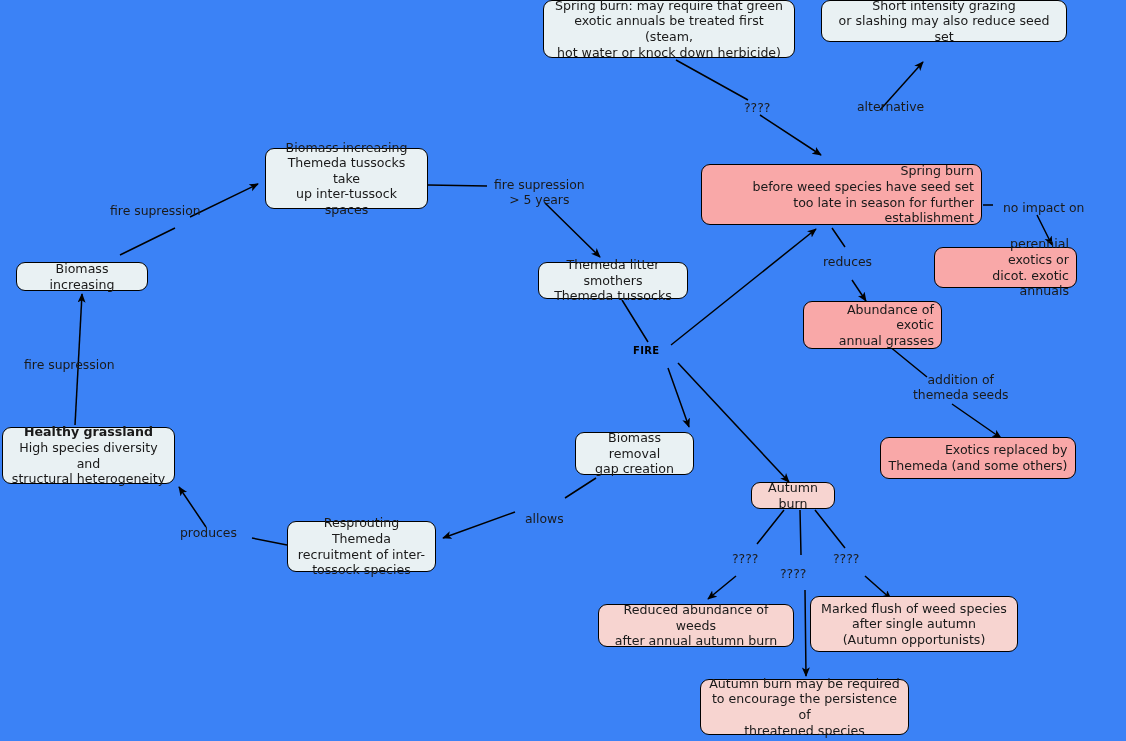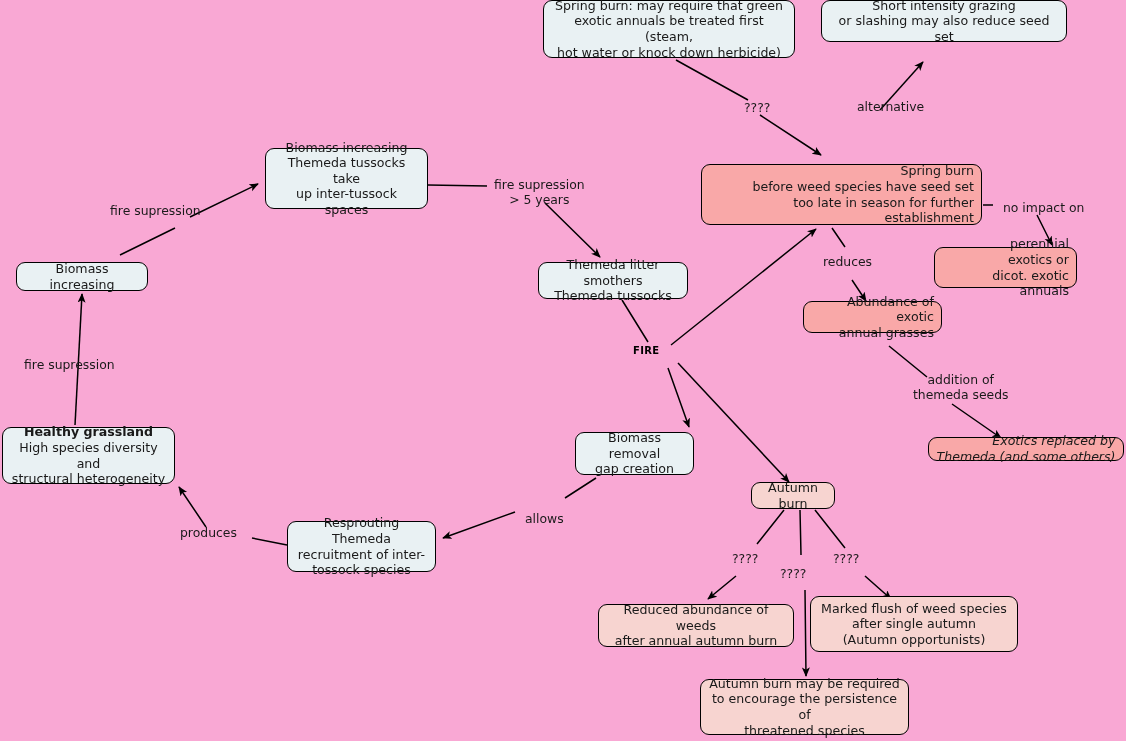--- a/index.html
+++ b/index.html
@@ -1,17 +1,17 @@
 <!DOCTYPE html>
 <html><head>
 <meta charset="utf-8">
 <style>
   html,body{margin:0;padding:0;background:#ffffff;}
   body{font-family:"DejaVu Sans","Liberation Sans",sans-serif;}
-  #canvas{position:relative;width:1126px;height:741px;background:#f9a8d4;overflow:hidden;}
+  #canvas{position:relative;width:1126px;height:741px;background:#3b82f6;overflow:hidden;}
   svg.edges{position:absolute;left:0;top:0;width:1126px;height:741px;pointer-events:none;}
   .node{
     position:absolute;
     box-sizing:border-box;
     border:1.4px solid #000000;
     border-radius:9px;
     display:flex;
     align-items:center;
     justify-content:center;
     text-align:center;
@@ -88,33 +88,33 @@
 too late in season for further establishment</div>
 
   <div class="node blue" style="left:16px;top:262px;width:132px;height:29px;">Biomass increasing</div>
 
   <div class="node blue" style="left:538px;top:262px;width:150px;height:37px;">Themeda litter smothers
 Themeda tussocks</div>
 
   <div class="node pink-strong" style="left:934px;top:247px;width:143px;height:41px;padding-left:38px;">perennial exotics or
 dicot. exotic annuals</div>
 
-  <div class="node pink-strong" style="left:803px;top:301px;width:139px;height:32px;">Abundance of exotic
+  <div class="node pink-strong" style="left:803px;top:301px;width:139px;height:48px;">Abundance of exotic
 annual grasses</div>
 
   <div class="node blue" style="left:2px;top:427px;width:173px;height:57px;flex-direction:column;">
     <span class="ttl">Healthy grassland</span>
     <span>High species diversity and
 structural heterogeneity</span>
   </div>
 
   <div class="node blue" style="left:575px;top:432px;width:119px;height:43px;">Biomass removal
 gap creation</div>
 
-  <div class="node pink-strong" style="left:928px;top:437px;width:196px;height:24px;font-style:italic;">Exotics replaced by
+  <div class="node pink-strong" style="left:880px;top:437px;width:196px;height:42px;">Exotics replaced by
 Themeda (and some others)</div>
 
   <div class="node pink-light" style="left:751px;top:482px;width:84px;height:27px;">Autumn burn</div>
 
   <div class="node blue" style="left:287px;top:521px;width:149px;height:51px;">Resprouting Themeda
 recruitment of inter-
 tossock species</div>
 
   <div class="node pink-light" style="left:598px;top:604px;width:196px;height:43px;">Reduced abundance of weeds
 after annual autumn burn</div>

